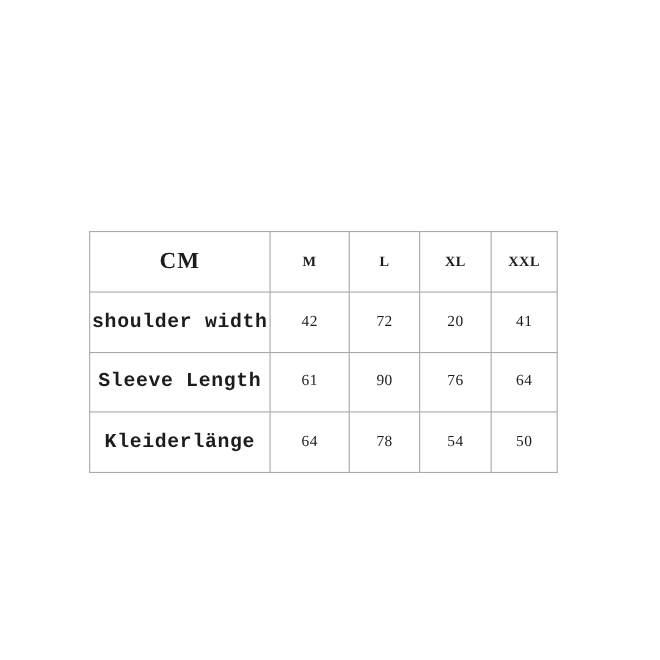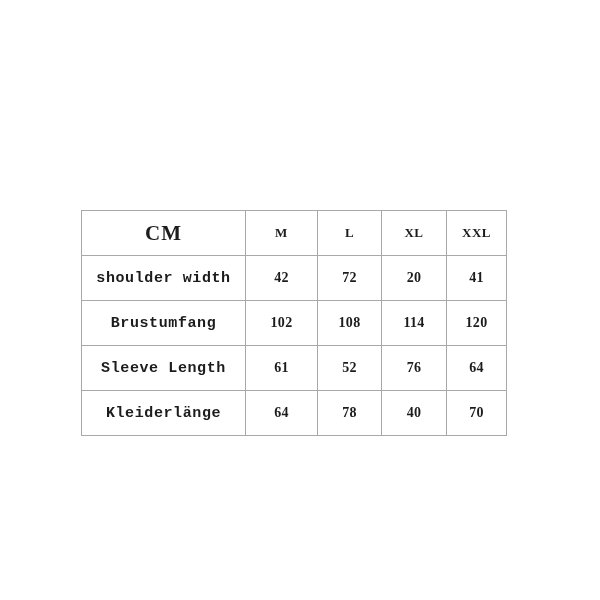--- a/index.html
+++ b/index.html
@@ -60,30 +60,30 @@
   td.size-header {
     font-family: "Liberation Serif", serif;
     font-size: 13px;
     font-weight: bold;
     letter-spacing: 0.5px;
   }
 
   
   td.measure-label {
     font-family: "Liberation Mono", "DejaVu Sans Mono", monospace;
-    font-size: 15px;
+    font-size: 18px;
     font-weight: bold;
     letter-spacing: 0.6px;
   }
 
   
   td.measure-value {
     font-family: "Liberation Serif", serif;
     font-size: 14px;
-    font-weight: bold;
+    font-weight: normal;
     letter-spacing: 0.3px;
   }
 </style>
 </head>
 <body>
 
 <div id="size-chart-container">
   <table class="size-chart">
     <colgroup>
       <col class="c-label">
@@ -102,38 +102,31 @@
       </tr>
 
       <tr>
         <td class="measure-label">shoulder width</td>
         <td class="measure-value">42</td>
         <td class="measure-value">72</td>
         <td class="measure-value">20</td>
         <td class="measure-value">41</td>
       </tr>
 
-      <tr>
-        <td class="measure-label">Brustumfang</td>
-        <td class="measure-value">102</td>
-        <td class="measure-value">108</td>
-        <td class="measure-value">114</td>
-        <td class="measure-value">120</td>
-      </tr>
 
       <tr>
         <td class="measure-label">Sleeve Length</td>
         <td class="measure-value">61</td>
-        <td class="measure-value">52</td>
+        <td class="measure-value">90</td>
         <td class="measure-value">76</td>
         <td class="measure-value">64</td>
       </tr>
 
       <tr>
         <td class="measure-label">Kleiderlänge</td>
         <td class="measure-value">64</td>
         <td class="measure-value">78</td>
-        <td class="measure-value">40</td>
-        <td class="measure-value">70</td>
+        <td class="measure-value">54</td>
+        <td class="measure-value">50</td>
       </tr>
     </tbody>
   </table>
 </div>
 
 </body></html>

